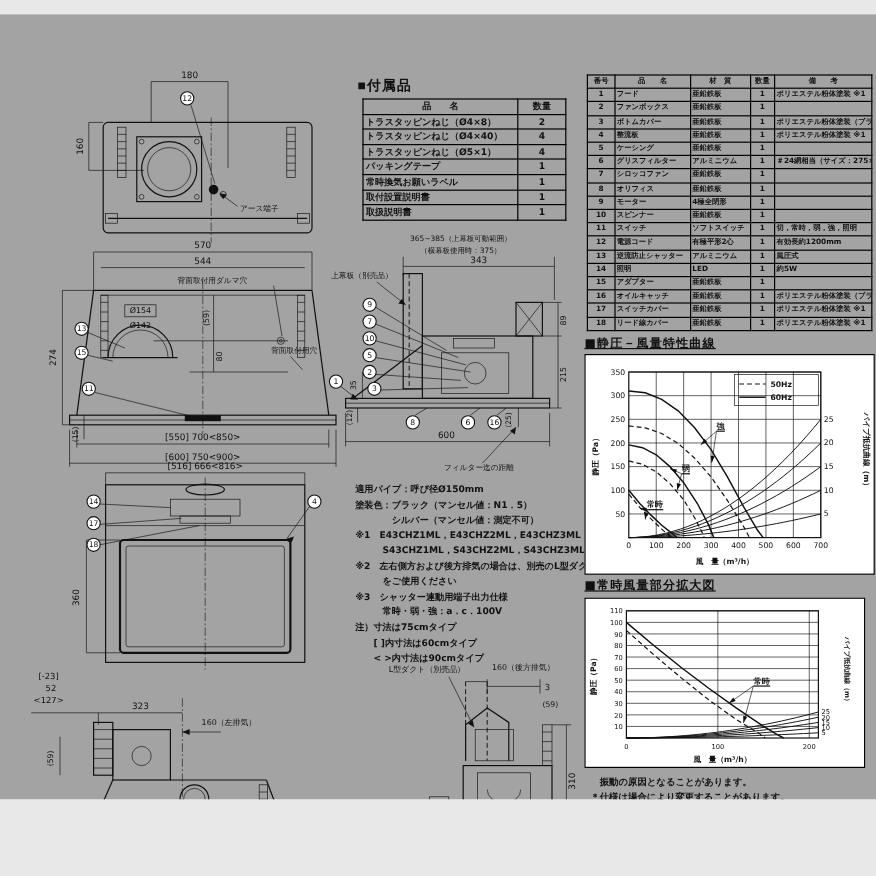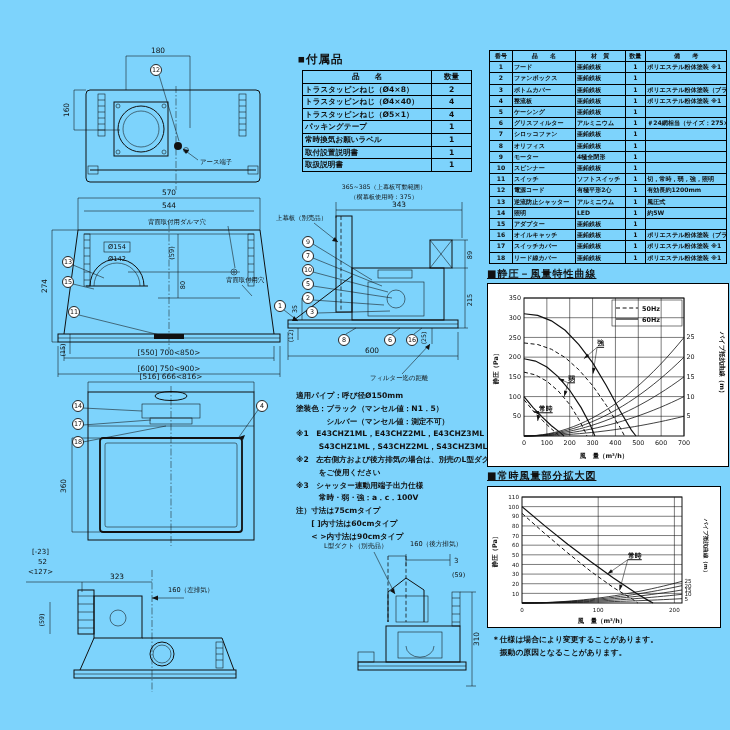--- a/index.html
+++ b/index.html
@@ -1,16 +1,16 @@
 <!DOCTYPE html>
 <html><head>
 <meta charset="utf-8">
 <style>
   html,body{margin:0;padding:0;background:#e8e8e8;}
-  .sheet{position:relative;width:730px;height:730px;background:#7dd3fc;margin:0 auto;
+  .sheet{position:relative;width:730px;height:654px;background:#a3a3a3;margin:12px auto;
          font-family:"DejaVu Sans","Liberation Sans",sans-serif;color:#111;overflow:hidden;}
   svg{position:absolute;overflow:visible;}
   svg .s{fill:none;stroke:#111;stroke-width:1;}
   svg .thin{fill:none;stroke:#111;stroke-width:.55;}
   svg .thick{fill:none;stroke:#111;stroke-width:1.8;}
   svg .cl{fill:none;stroke:#111;stroke-width:.5;stroke-dasharray:7 2 1.5 2;}
   svg .dash{fill:none;stroke:#111;stroke-width:.8;stroke-dasharray:4 2.4;}
   svg text{fill:#111;font-family:"DejaVu Sans","Liberation Sans",sans-serif;}
   svg .dim{font-size:7.4px;text-anchor:middle;}
   svg .dims{font-size:6.6px;text-anchor:start;}
@@ -652,15 +652,15 @@
         <line x1="139.76190476190476" y1="72.70909090909092" x2="119.33333333333333" y2="87.0909090909091" class="thin"></line>
         <polygon points="119.33333333333333,87.0909090909091 122.99963849190837,82.34136106144292 125.04106210269869,85.24108956042537" fill="#111"></polygon>
         <line x1="139.76190476190476" y1="72.70909090909092" x2="131.52380952380952" y2="103.47272727272727" class="thin"></line>
         <polygon points="131.52380952380952,103.47272727272727 131.29375304502463,97.47713939358071 134.71929928796624,98.39445540454518" fill="#111"></polygon>
         <text x="114" y="136" class="tick" text-anchor="middle" font-weight="bold">風　量（m³/h）</text>
         <text transform="translate(9,63) rotate(-90)" class="tick" text-anchor="middle" font-weight="bold">静圧（Pa）</text>
         <text transform="translate(216,60) rotate(90)" class="tick2" text-anchor="middle" font-weight="bold">パイプ抵抗曲線（m）</text>
       </svg>
   </div>
 
-  <div class="notes-block" style="left:492px;top:633px;width:236px;"><div>＊仕様は場合により変更することがあります。</div><div>　振動の原因となることがあります。</div></div>
+  <div class="notes-block" style="left:492px;top:633px;width:236px;"><div>　振動の原因となることがあります。</div><div>＊仕様は場合により変更することがあります。</div></div>
 
 </div>
 
 </body></html>

